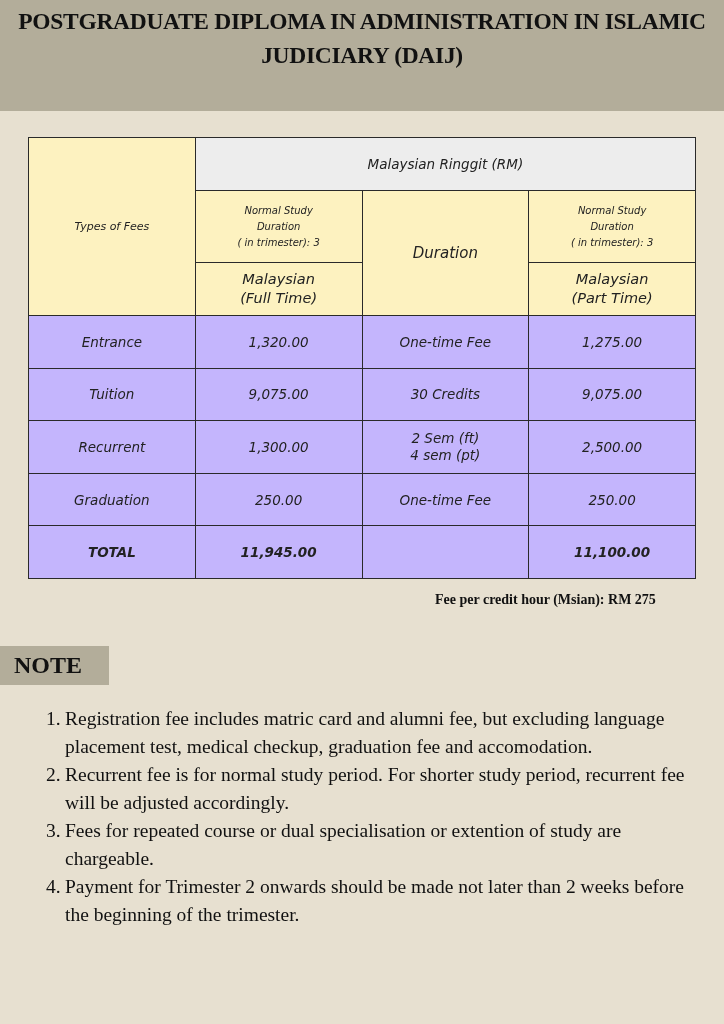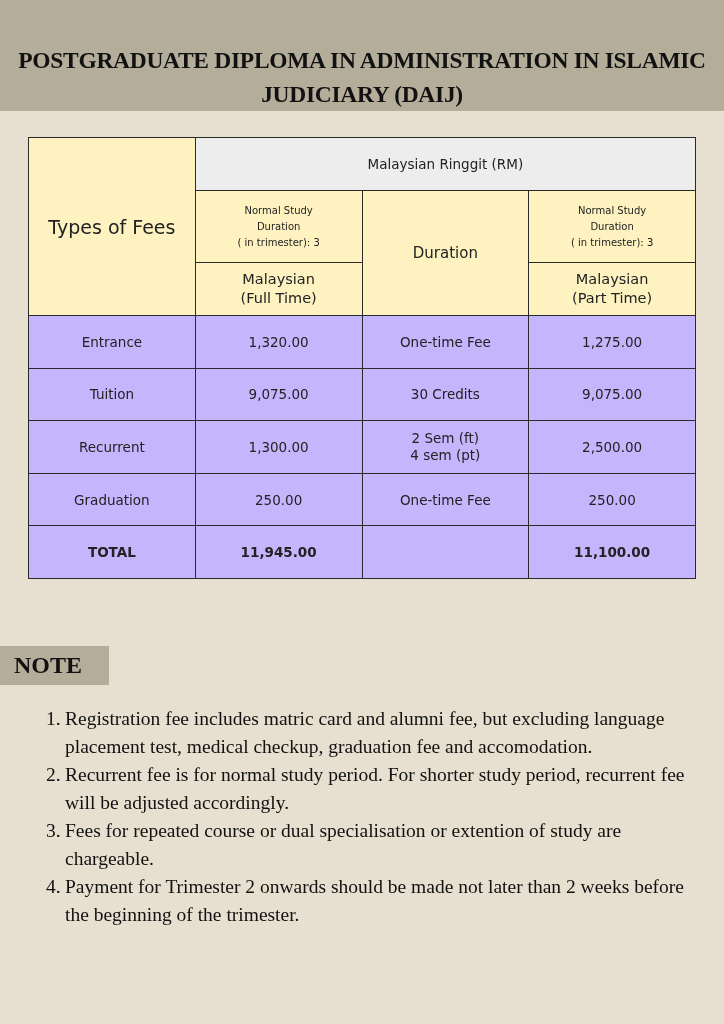--- a/index.html
+++ b/index.html
@@ -7,21 +7,21 @@
     body {
       background: #e7e0d0;
       position: relative;
       overflow: hidden;
       font-family: "Liberation Sans", sans-serif;
       color: #1a1a1a;
     }
     .header-band {
       position: absolute; left: 0; top: 0; width: 724px; height: 111px;
       background: #b3ad9a;
-      display: flex; align-items: flex-end; justify-content: center;
+      display: flex; align-items: flex-start; justify-content: center;
       text-align: center;
     }
     .header-band h1 {
       font-family: "Liberation Serif", serif;
       font-weight: bold;
       font-size: 23.5px;
       line-height: 34px;
       letter-spacing: -0.3px;
       color: #111;
       width: 690px;
@@ -35,25 +35,26 @@
       font-family: "DejaVu Sans", sans-serif;
       font-size: 13.5px;
       color: #222;
     }
     table.fees td {
       border: 1.5px solid #2a2a2a;
       text-align: center;
       vertical-align: middle;
       padding: 0 4px;
       width: 167px;
+      font-style: italic;
     }
     .hdr-yellow { background: #fdf2c0; }
     .hdr-grey { background: #ededed; }
     .body-cell { background: #c4b5fd; height: 52.6px; }
-    .cell-types { font-size: 19px; }
+    .cell-types { font-size: 11px; }
     .cell-currency { height: 53px; font-size: 13.5px; }
     .cell-nsd { height: 72px; font-size: 10px; line-height: 16px; }
     .cell-mal { height: 53px; font-size: 14.5px; line-height: 19px; margin-top: 18px; }
     .cell-duration { font-size: 15px; }
     .two-line { line-height: 17px; }
     .total { font-weight: bold; }
     .credit-info {
       position: absolute;
       left: 435px; top: 589px;
       font-family: "Liberation Serif", serif;
@@ -160,20 +161,21 @@
   <tr>
     <td class="body-cell total">TOTAL</td>
     <td class="body-cell total">11,945.00</td>
     <td class="body-cell total"></td>
     <td class="body-cell total">11,100.00</td>
   </tr>
 </tbody>
   </table>
 
 <div class="credit-info">
+  <div>Fee per credit hour (Msian): RM 275</div>
 </div>
 
 <div class="note-badge">NOTE</div>
 
 <ol class="notes">
   <li>
     <span class="num">1.</span>
     <span class="txt">Registration fee includes matric card and alumni fee, but excluding language placement test, medical checkup, graduation fee and accomodation.</span>
   </li>
   <li>

